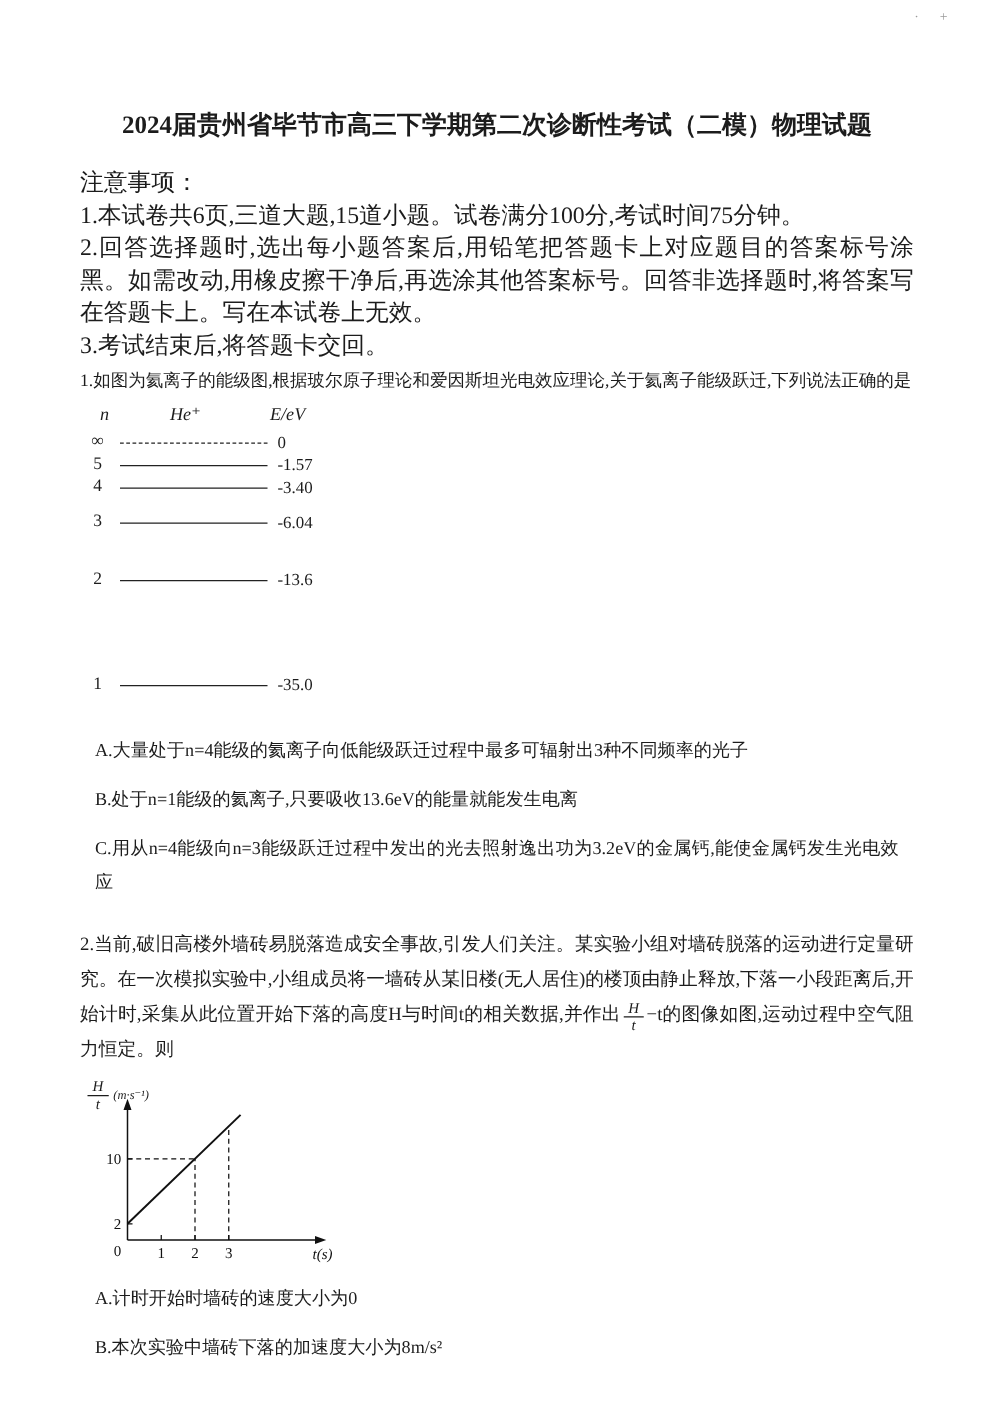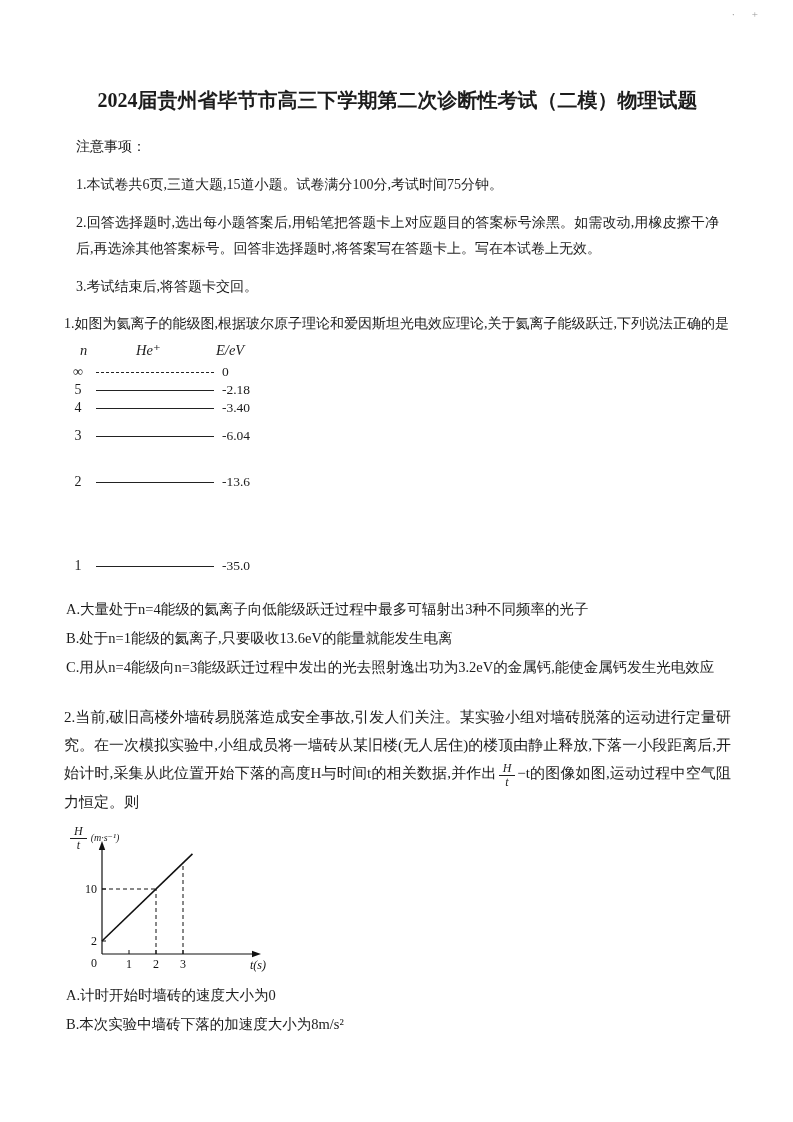--- a/index.html
+++ b/index.html
@@ -14,38 +14,38 @@
     overflow:hidden;
   }
   .corner-marks{
     position:absolute;top:8px;right:28px;
     color:#9a9a9a;font-size:11px;letter-spacing:7px;
   }
   h1.title{
     font-size:20px;font-weight:bold;text-align:center;
     margin:18px 0 20px 0;line-height:28px;
   }
-  .notice p{margin:12px;font-size:14px;line-height:26px;text-align:justify;}
+  .notice p{margin:0;font-size:19px;line-height:26px;text-align:justify;}
   .sec-heading{
     font-weight:bold;font-size:15.5px;line-height:27px;
     margin:6px 0 4px 0;text-align:justify;
   }
   .q1-stem{margin:4px 0 6px 0;font-size:14px;line-height:24px;white-space:nowrap;}
   
   .energy-diagram{position:relative;height:252px;width:260px;margin:4px 0 2px 4px;font-size:14px;}
   .ed-header{position:absolute;top:0;left:0;width:100%;font-style:italic;font-size:14.5px;}
   .ed-h-n{position:absolute;left:12px;}
   .ed-h-sp{position:absolute;left:68px;}
   .ed-h-e{position:absolute;left:148px;}
   .lvl-row{position:absolute;left:0;display:flex;align-items:center;gap:8px;height:16px;}
   .lvl-n{width:20px;text-align:center;font-size:14px;}
   .lvl-line{width:118px;border-top:1.4px solid #222;display:inline-block;}
   .lvl-line.dashed{border-top-style:dashed;}
   .lvl-e{font-size:13.5px;}
-  .option{margin:2px;font-size:14.5px;line-height:27px;text-align:justify;}
+  .option{margin:12px;font-size:14.5px;line-height:27px;text-align:justify;}
   .q2-block{margin-top:22px;}
   .q2-stem{margin:0;font-size:15px;line-height:28px;text-align:justify;}
   .frac{
     display:inline-block;text-align:center;vertical-align:-8px;
     font-style:italic;font-size:12px;line-height:11px;margin:0 2px;
   }
   .frac .num{display:block;border-bottom:1px solid #1c1c1c;padding:0 4px 1px 4px;}
   .frac .den{display:block;padding-top:1px;}
   
   .q2-graph{position:relative;width:250px;height:150px;margin:10px 0 6px 2px;}
@@ -81,21 +81,21 @@
     </div>
     <div id="energy-levels">
         <div class="lvl-row" style="top: 22px;">
           <span class="lvl-n">∞</span>
           <span class="lvl-line dashed"></span>
           <span class="lvl-e">0</span>
         </div>
         <div class="lvl-row" style="top: 40px;">
           <span class="lvl-n">5</span>
           <span class="lvl-line"></span>
-          <span class="lvl-e">-2.18</span>
+          <span class="lvl-e">-1.57</span>
         </div>
         <div class="lvl-row" style="top: 58px;">
           <span class="lvl-n">4</span>
           <span class="lvl-line"></span>
           <span class="lvl-e">-3.40</span>
         </div>
         <div class="lvl-row" style="top: 86px;">
           <span class="lvl-n">3</span>
           <span class="lvl-line"></span>
           <span class="lvl-e">-6.04</span>

